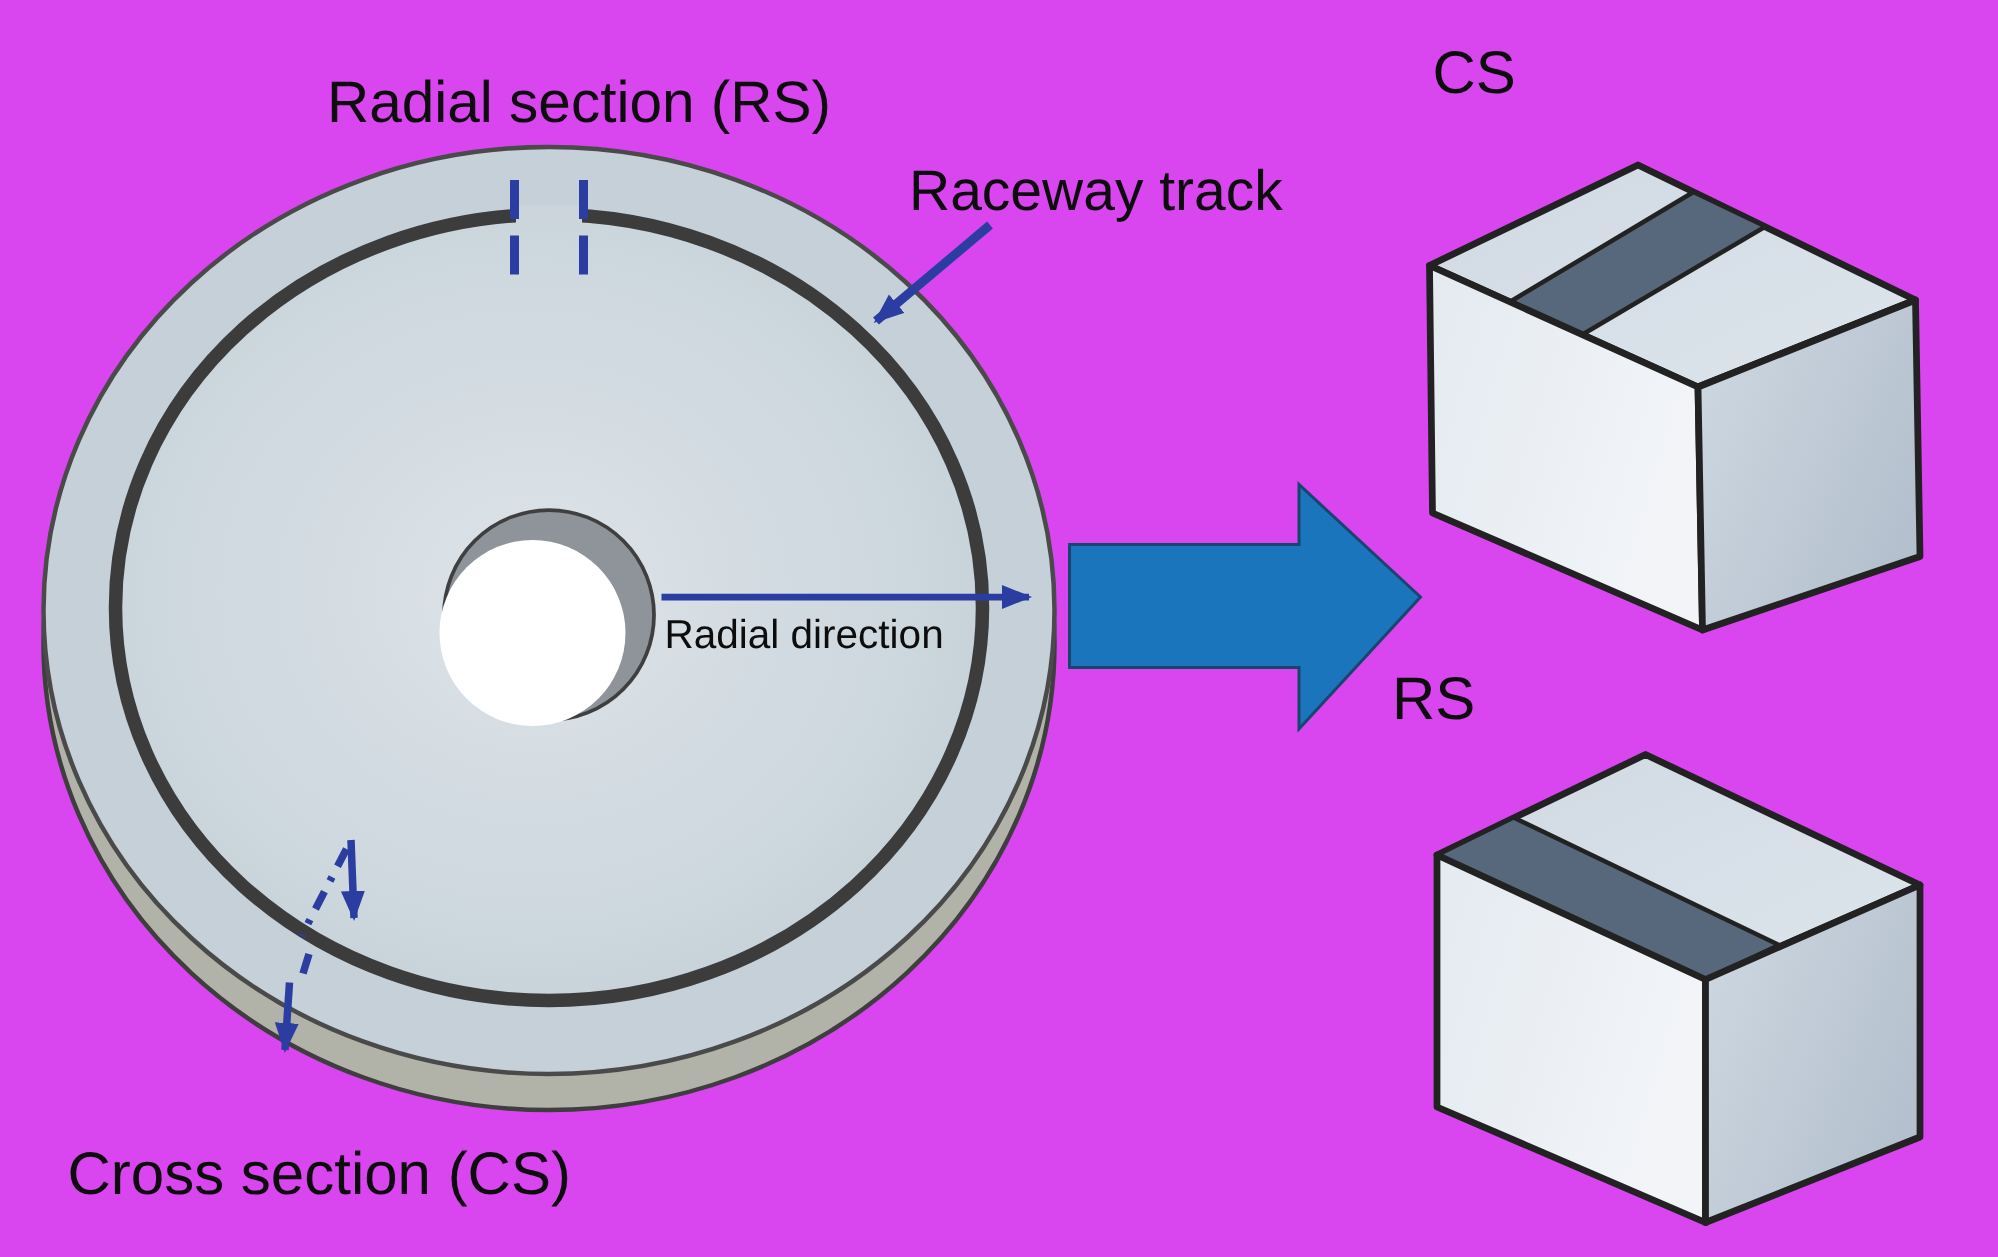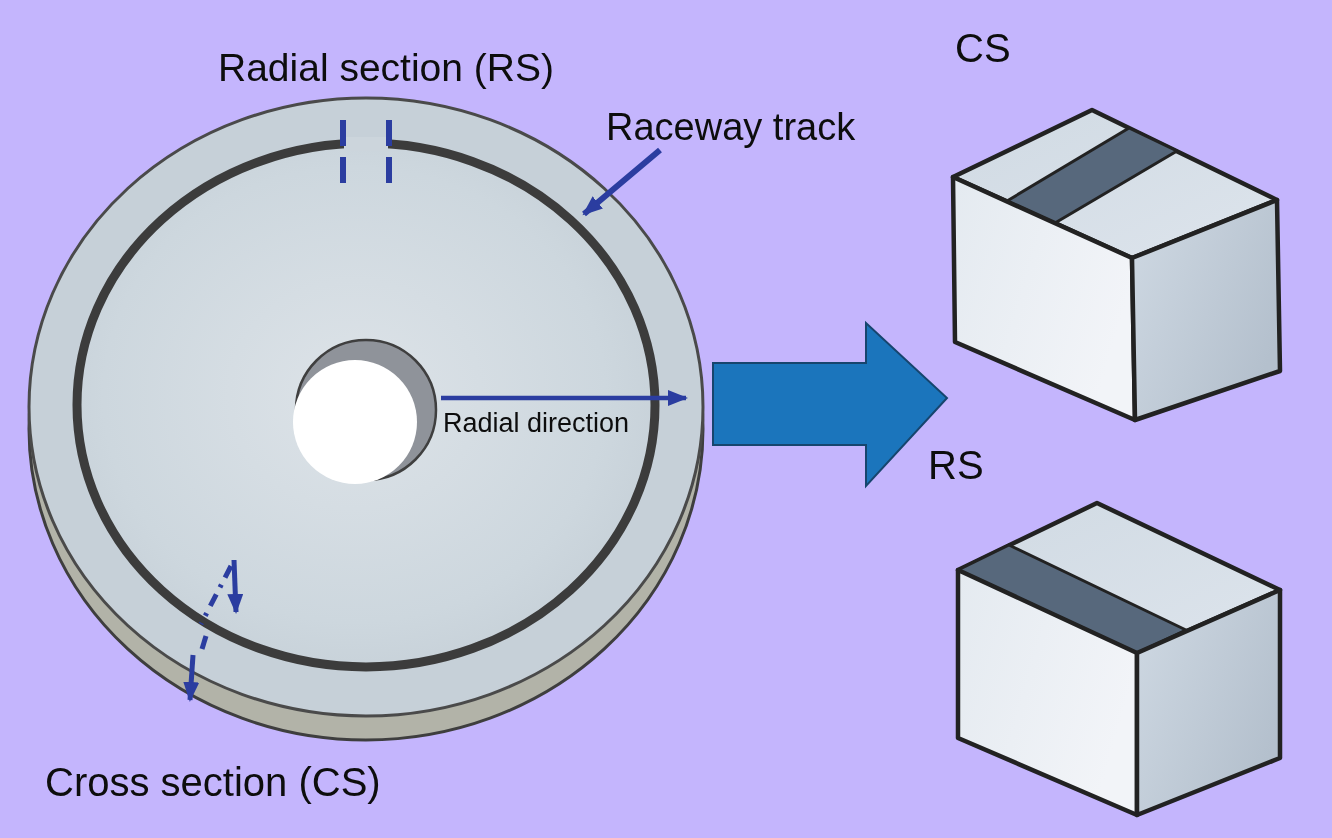--- a/index.html
+++ b/index.html
@@ -1,19 +1,19 @@
 <!DOCTYPE html>
 <html><head>
 <meta charset="utf-8">
 <style>
   html,body{margin:0;padding:0;background:#ffffff;}
   .canvas{
     position:relative;
     width:1332px;height:838px;
-    background:#c4b5fd;
+    background:#d946ef;
     font-family:"Liberation Sans", sans-serif;
     overflow:hidden;
   }
   svg{display:block;}
   text{fill:#0d0d0d;}
   .lbl-big{font-size:40px;}
   .lbl-med{font-size:38px;}
   .lbl-small{font-size:27px;}
 </style>
 </head>

